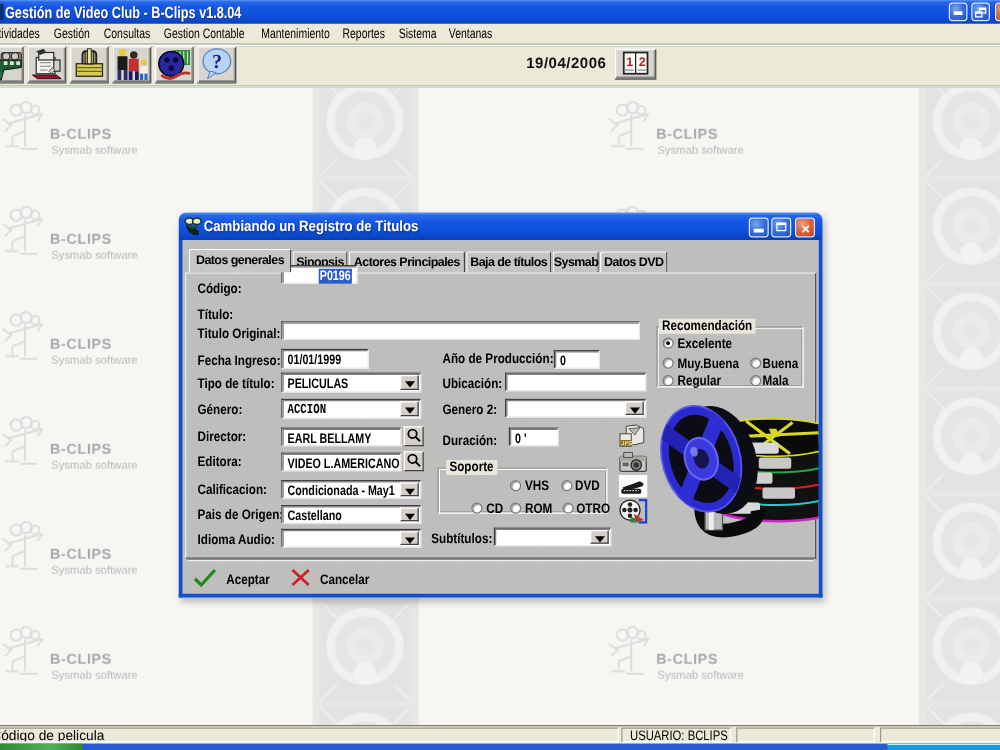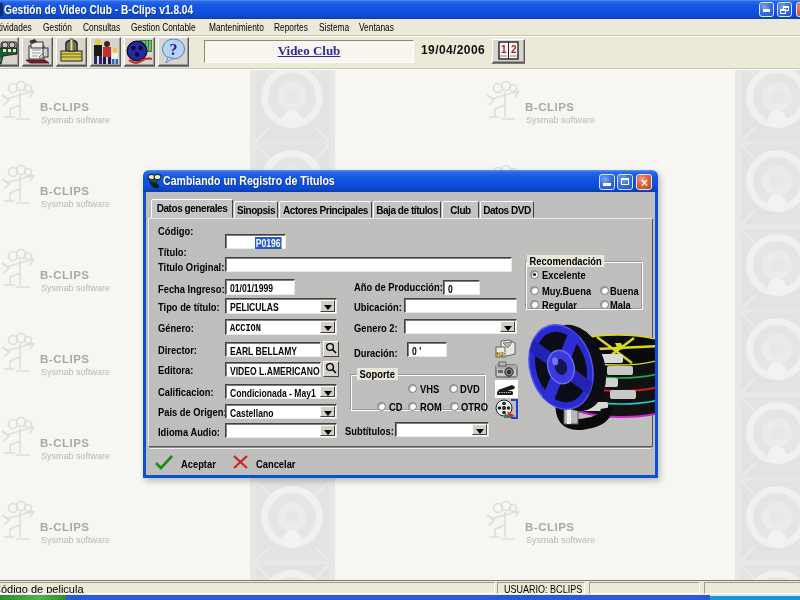--- a/index.html
+++ b/index.html
@@ -174,21 +174,20 @@
       <path d="M4 22 Q10 27 16 23 T27 21" fill="none" stroke="#C03030" stroke-width="2.2"></path>
         </svg>
       </div>
     <div class="tbtn" style="left:158px;">
         <svg width="29" height="27" style="position:absolute;left:0;top:0;">
       <ellipse cx="14.5" cy="11" rx="11" ry="10" fill="#B8D4F4" stroke="#5580c0" stroke-width="1"></ellipse>
       <path d="M9 19 L7 25 L14 20 Z" fill="#B8D4F4" stroke="#5580c0" stroke-width="0.8"></path>
       <text x="14.5" y="16.5" text-anchor="middle" font-size="16" font-weight="bold" fill="#1a1a8a" font-family="Liberation Serif">?</text>
         </svg>
       </div>
-    <div class="abs" id="vcbox"><span>Video Club</span></div>
     <div class="abs" id="tbdate">19/04/2006</div>
     <div class="tbtn" style="left:492px; width:33px; height:24px; top:2px;">
         <svg width="31" height="22" style="position:absolute;left:0;top:0;">
       <rect x="6" y="2" width="19" height="17" fill="#f8f8f4" stroke="#222" stroke-width="1.4"></rect>
       <line x1="15.5" y1="2" x2="15.5" y2="19" stroke="#222" stroke-width="1"></line>
       <text x="8" y="13" font-size="10" font-weight="bold" fill="#B02020" font-family="Liberation Sans">1</text>
       <text x="18" y="13" font-size="10" font-weight="bold" fill="#B02020" font-family="Liberation Sans">2</text>
       <line x1="7" y1="16" x2="14" y2="16" stroke="#888" stroke-width="1"></line>
           <line x1="17" y1="16" x2="24" y2="16" stroke="#888" stroke-width="1"></line>
         </svg>
@@ -246,26 +245,26 @@
         <div class="abs dwinbtn" style="left:493px;background:radial-gradient(circle at 35% 30%,#F0A080 0%,#E0633B 45%,#C8401E 100%);">
             <span class="glyph" style="left:4px;top:1px;font-size:12px;font-weight:bold;">×</span>
           </div>
       </div>
       <div class="abs" id="dlgbody">
 
         <div class="tab active" style="left:5px; width:82px;">Datos generales</div>
         <div class="tab" style="left:88px; width:44px;">Sinopsis</div>
         <div class="tab" style="left:133px; width:93px;">Actores Principales</div>
         <div class="tab" style="left:227px; width:68px;">Baja de títulos</div>
-        <div class="tab" style="left:296px; width:37px;">Club</div>
+        <div class="tab" style="left:296px; width:37px;">Sysmab</div>
         <div class="tab" style="left:334px; width:54px;">Datos DVD</div>
         <div class="abs" id="tabpanel"></div>
 
         <div class="lbl" style="left:12px; top:33px;">Código:</div>
-        <div class="tbox" style="left:79px; top:42px; width:61px; height:15px;text-align:center;">
+        <div class="tbox" style="left:79px; top:20px; width:61px; height:15px;text-align:center;">
           <span style="left:29px; background:#2A5CC8; color:#fff; padding:0 1px;">P0196</span>
           </div>
         <div class="lbl" style="left:12px; top:54px;">Título:</div>
         <div class="lbl" style="left:12px; top:69px;">Titulo Original:</div>
         <div class="tbox" style="left:79px; top:65px; width:287px; height:15px;"></div>
         <div class="lbl" style="left:12px; top:91px;">Fecha Ingreso:</div>
         <div class="tbox" style="left:79px; top:87px; width:70px; height:16px;">
             <span>01/01/1999</span>
           </div>
         <div class="lbl" style="left:12px; top:109px;">Tipo de título:</div>

